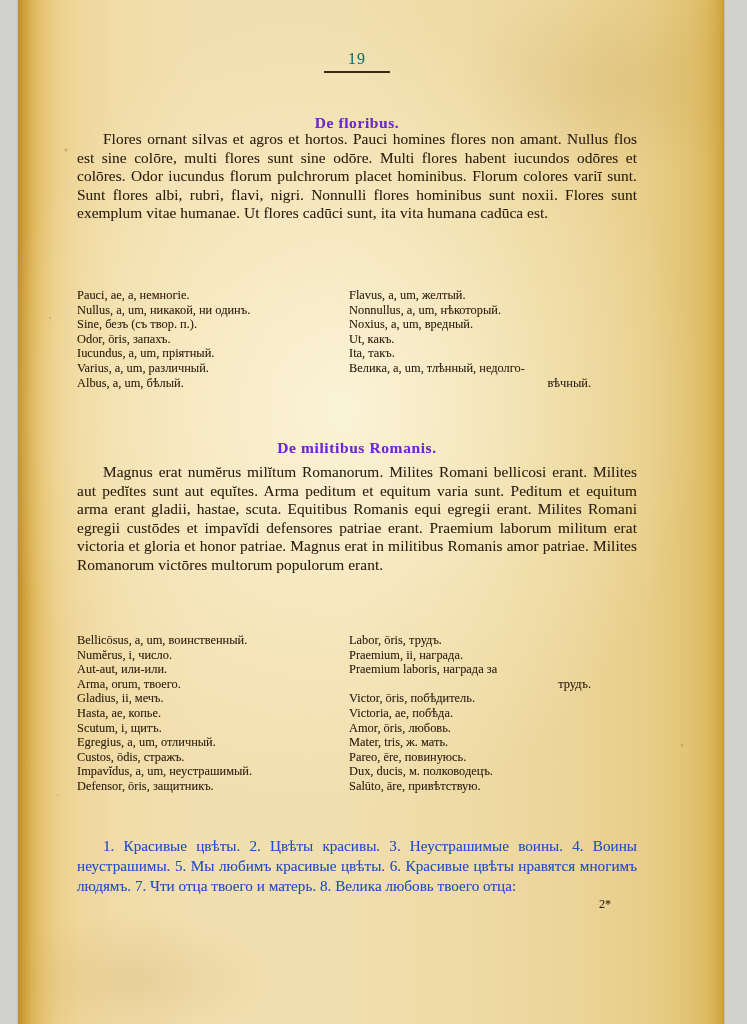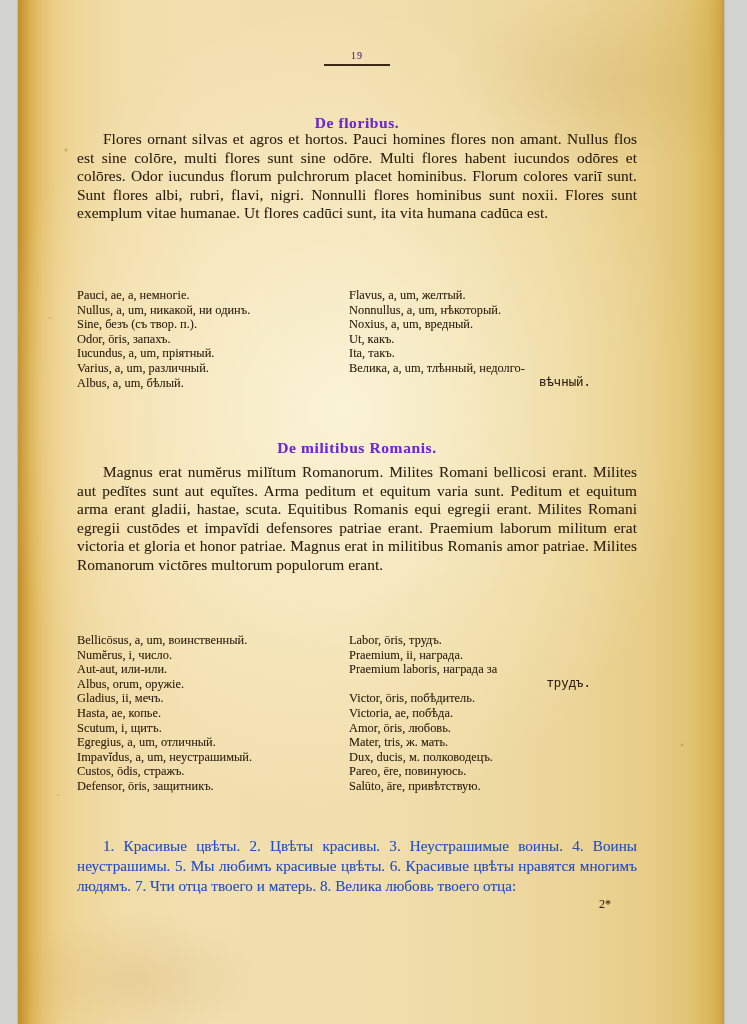--- a/index.html
+++ b/index.html
@@ -55,23 +55,23 @@
     color: #2b1f10;
   }
 
   .page-number-wrap {
     position: absolute;
     left: 0; top: 50px;
     width: 560px;
     text-align: center;
   }
   .page-number {
-    font-size: 10px;
+    font-size: 16px;
     letter-spacing: 1px;
-    color: #4c1d95;
+    color: #0f766e;
   }
   .page-rule {
     width: 66px; height: 2px;
     background: #3a2a15;
     margin: 3px auto 0 auto;
   }
 
   .section-title {
     text-align: center;
     font-weight: bold;
@@ -102,21 +102,20 @@
     vertical-align: top;
     padding: 0;
     white-space: nowrap;
   }
   .vocab td.col-l { width: 272px; margin-top: 16px; }
   .vocab td.col-r { width: 288px; }
   .vocab .cont {
     display: block;
     text-align: right;
     padding-right: 46px;
-    font-family: Liberation Mono, monospace;
   }
 
   .exercise {
     font-size: 15.2px;
     line-height: 20px;
     text-align: justify;
     text-indent: 26px;
     color: #1d4ed8;
   }
   .signature {
@@ -208,21 +207,21 @@
           </tr>
           <tr>
             <td class="col-l">Numĕrus, i, число.</td>
             <td class="col-r">Praemium, ii, награда.</td>
           </tr>
           <tr>
             <td class="col-l">Aut-aut, или-или.</td>
             <td class="col-r">Praemium laboris, награда за</td>
           </tr>
           <tr>
-            <td class="col-l">Albus, orum, оружіе.</td>
+            <td class="col-l">Arma, orum, твоего.</td>
             <td class="col-r">
               <span class="cont">трудъ.</span>
             </td>
           </tr>
           <tr>
             <td class="col-l">Gladius, ii, мечъ.</td>
             <td class="col-r">Victor, ōris, побѣдитель.</td>
           </tr>
           <tr>
             <td class="col-l">Hasta, ae, копье.</td>
@@ -230,26 +229,26 @@
           </tr>
           <tr>
             <td class="col-l">Scutum, i, щитъ.</td>
             <td class="col-r">Amor, ōris, любовь.</td>
           </tr>
           <tr>
             <td class="col-l">Egregius, a, um, отличный.</td>
             <td class="col-r">Mater, tris, ж. мать.</td>
           </tr>
           <tr>
+            <td class="col-l">Custos, ōdis, стражъ.</td>
+            <td class="col-r">Pareo, ēre, повинуюсь.</td>
+          </tr>
+          <tr>
             <td class="col-l">Impavĭdus, a, um, неустрашимый.</td>
             <td class="col-r">Dux, ducis, м. полководецъ.</td>
-          </tr>
-          <tr>
-            <td class="col-l">Custos, ōdis, стражъ.</td>
-            <td class="col-r">Pareo, ēre, повинуюсь.</td>
           </tr>
           <tr>
             <td class="col-l">Defensor, ōris, защитникъ.</td>
             <td class="col-r">Salūto, āre, привѣтствую.</td>
           </tr>
         </tbody>
       </table>
     </div>
 
     <div class="b-ex">

